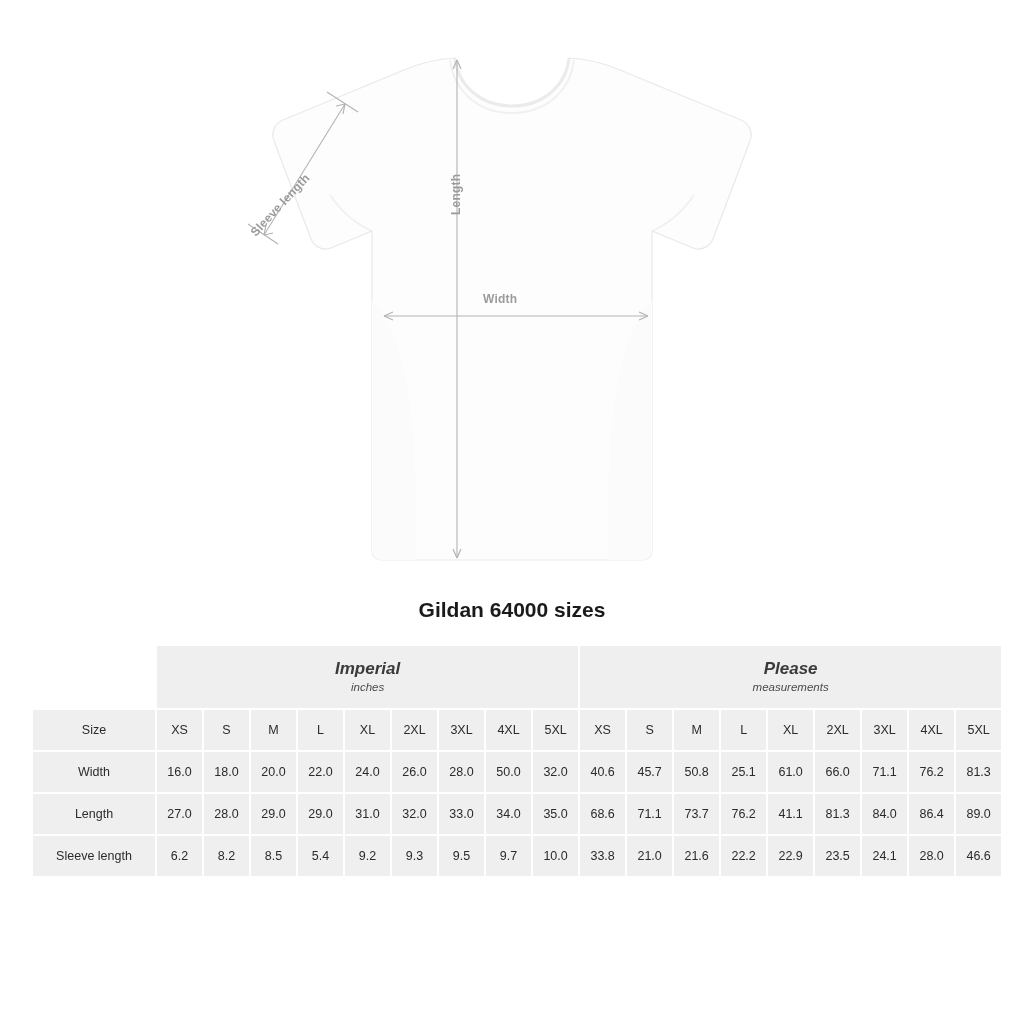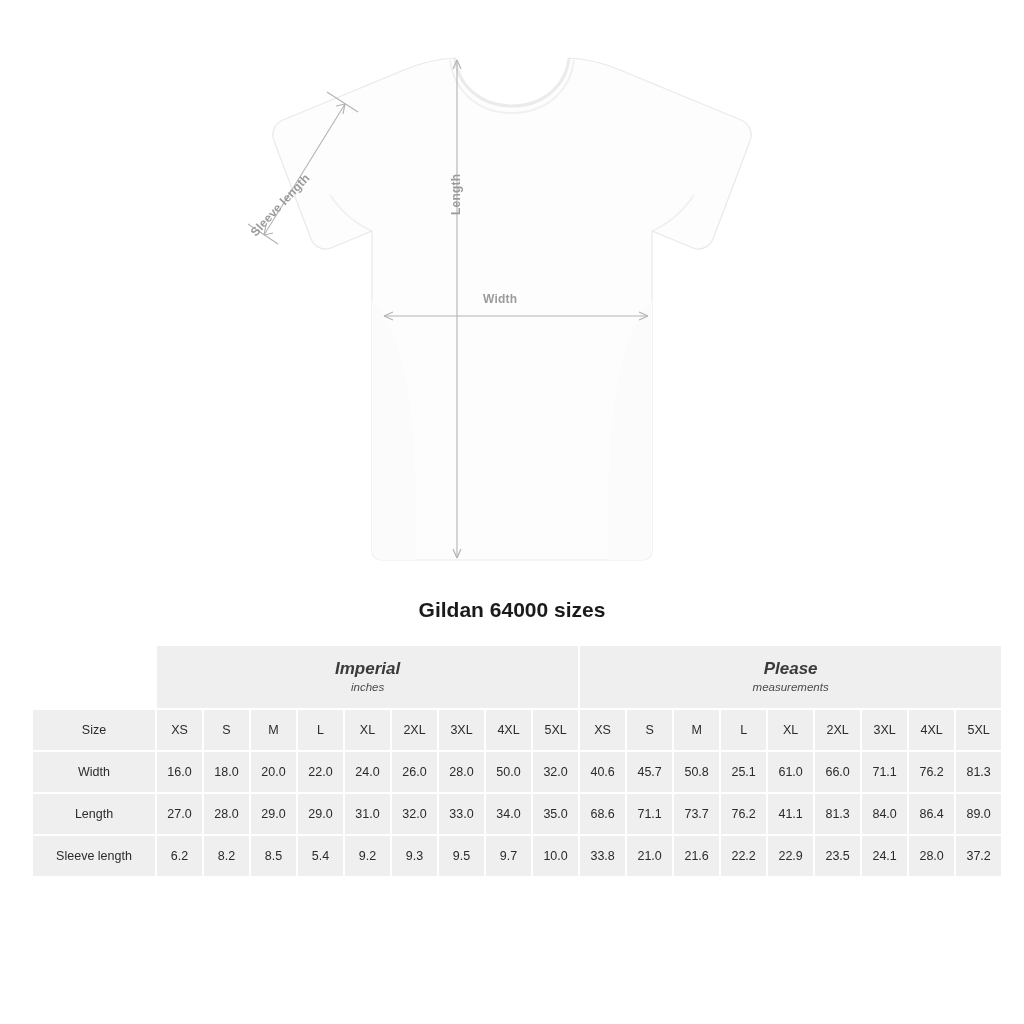--- a/index.html
+++ b/index.html
@@ -319,19 +319,19 @@
           <td>9.7</td>
           <td>10.0</td>
           <td>33.8</td>
           <td>21.0</td>
           <td>21.6</td>
           <td>22.2</td>
           <td>22.9</td>
           <td>23.5</td>
           <td>24.1</td>
           <td>28.0</td>
-          <td>37.2</td>
+          <td>46.6</td>
         </tr>
       </tbody>
     </table>
   </div>
 
 </div>
 
 </body></html>

